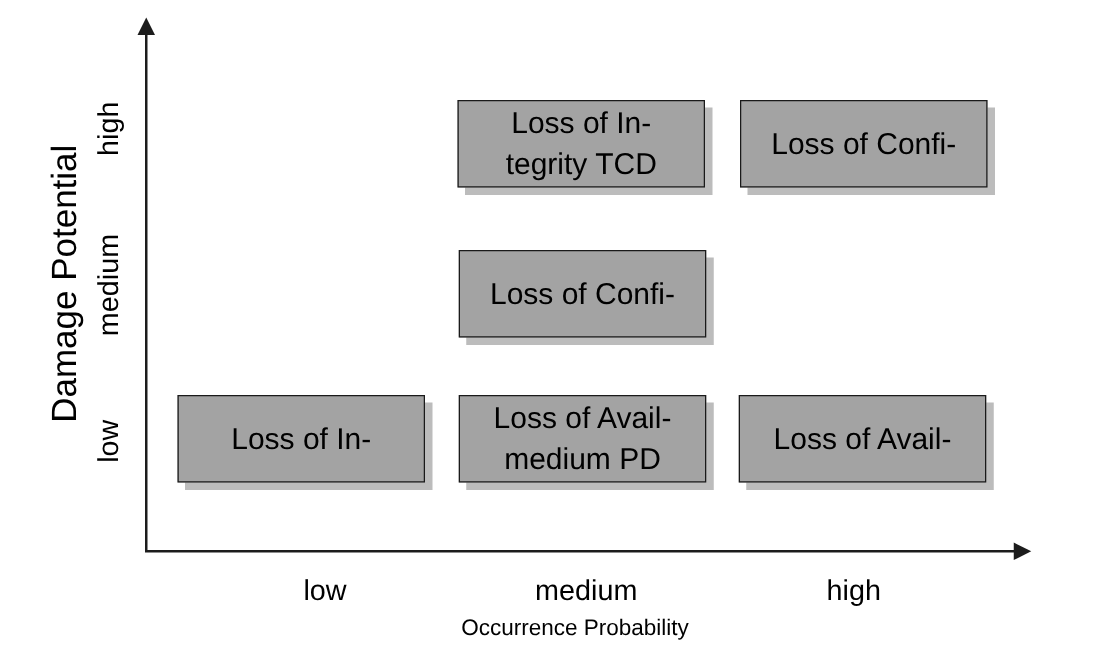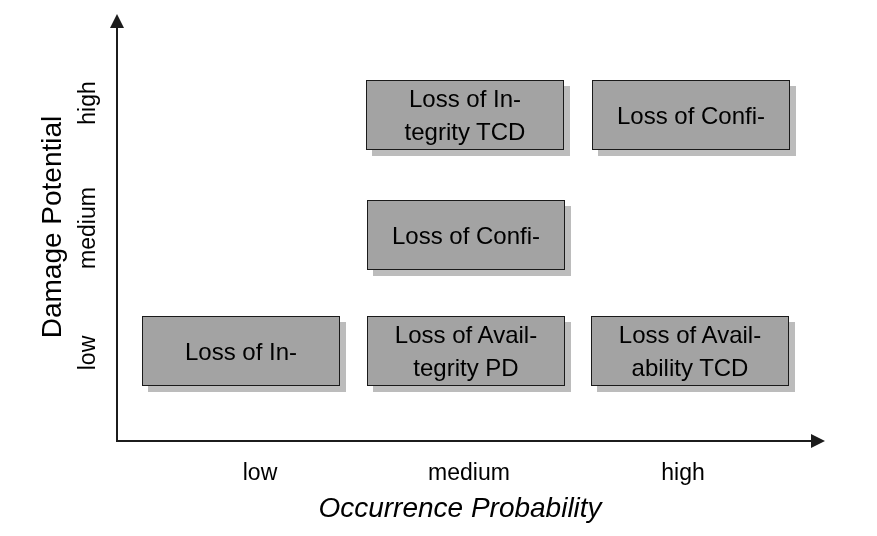--- a/index.html
+++ b/index.html
@@ -65,21 +65,21 @@
     font-size: 23px; white-space: nowrap;
   }
   .yt-high   { top: 103px; }
   .yt-medium { top: 228px; }
   .yt-low    { top: 353px; }
 
   
   #x-axis-title {
     position: absolute; left: 460px; top: 492px;
     transform: translateX(-50%);
-    font-size: 28px; white-space: nowrap; font-style: italic;
+    font-size: 18px; white-space: nowrap;
   }
   #y-axis-title {
     position: absolute; left: 52px; top: 227px;
     transform: translate(-50%, -50%) rotate(-90deg);
     font-size: 28px; white-space: nowrap;
   }
 </style>
 </head>
 <body>
 
@@ -98,25 +98,24 @@
     <span>Loss of Confi-</span>
   </div>
   <div class="node n3">
     <span>Loss of Confi-</span>
   </div>
   <div class="node n4">
     <span>Loss of In-</span>
   </div>
   <div class="node n5">
     <span>Loss of Avail-</span>
-    <span>tegrity PD</span>
+    <span>medium PD</span>
   </div>
   <div class="node n6">
     <span>Loss of Avail-</span>
-    <span>ability TCD</span>
   </div>
 
   <div class="xtick xt-low">low</div>
   <div class="xtick xt-medium">medium</div>
   <div class="xtick xt-high">high</div>
 
   <div class="ytick yt-high">high</div>
   <div class="ytick yt-medium">medium</div>
   <div class="ytick yt-low">low</div>
 

